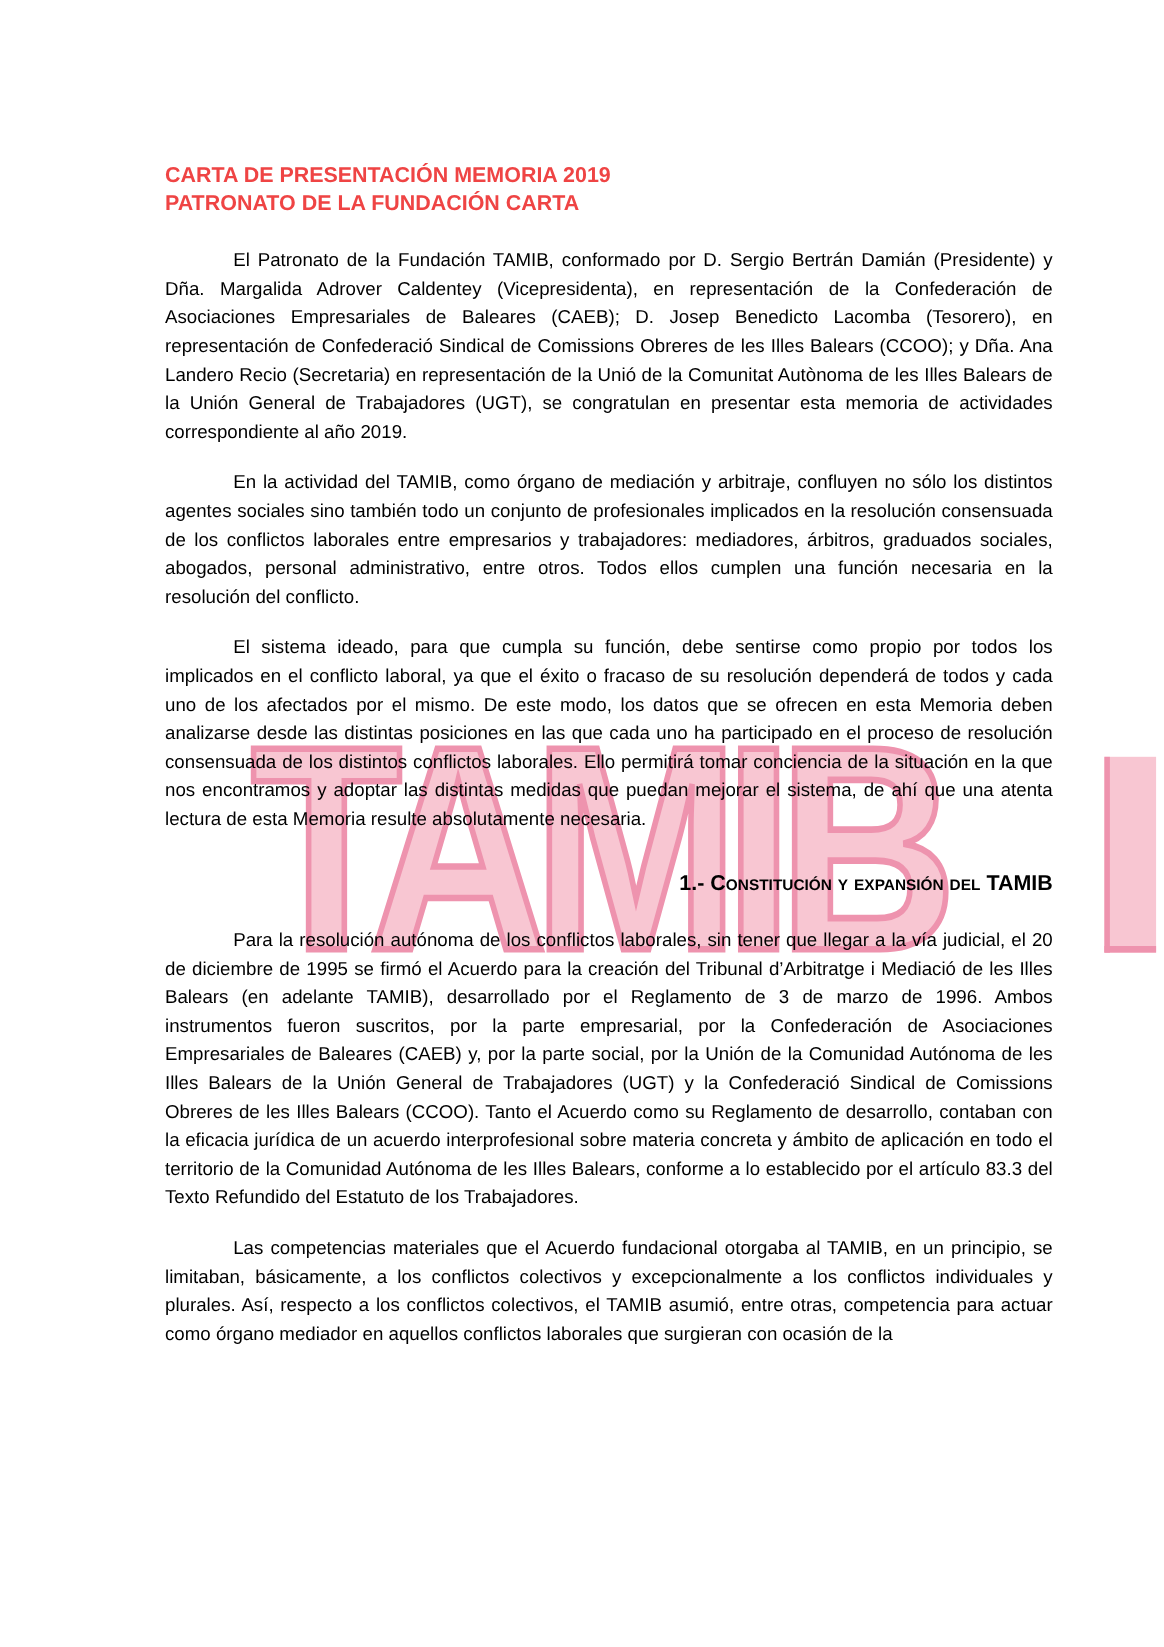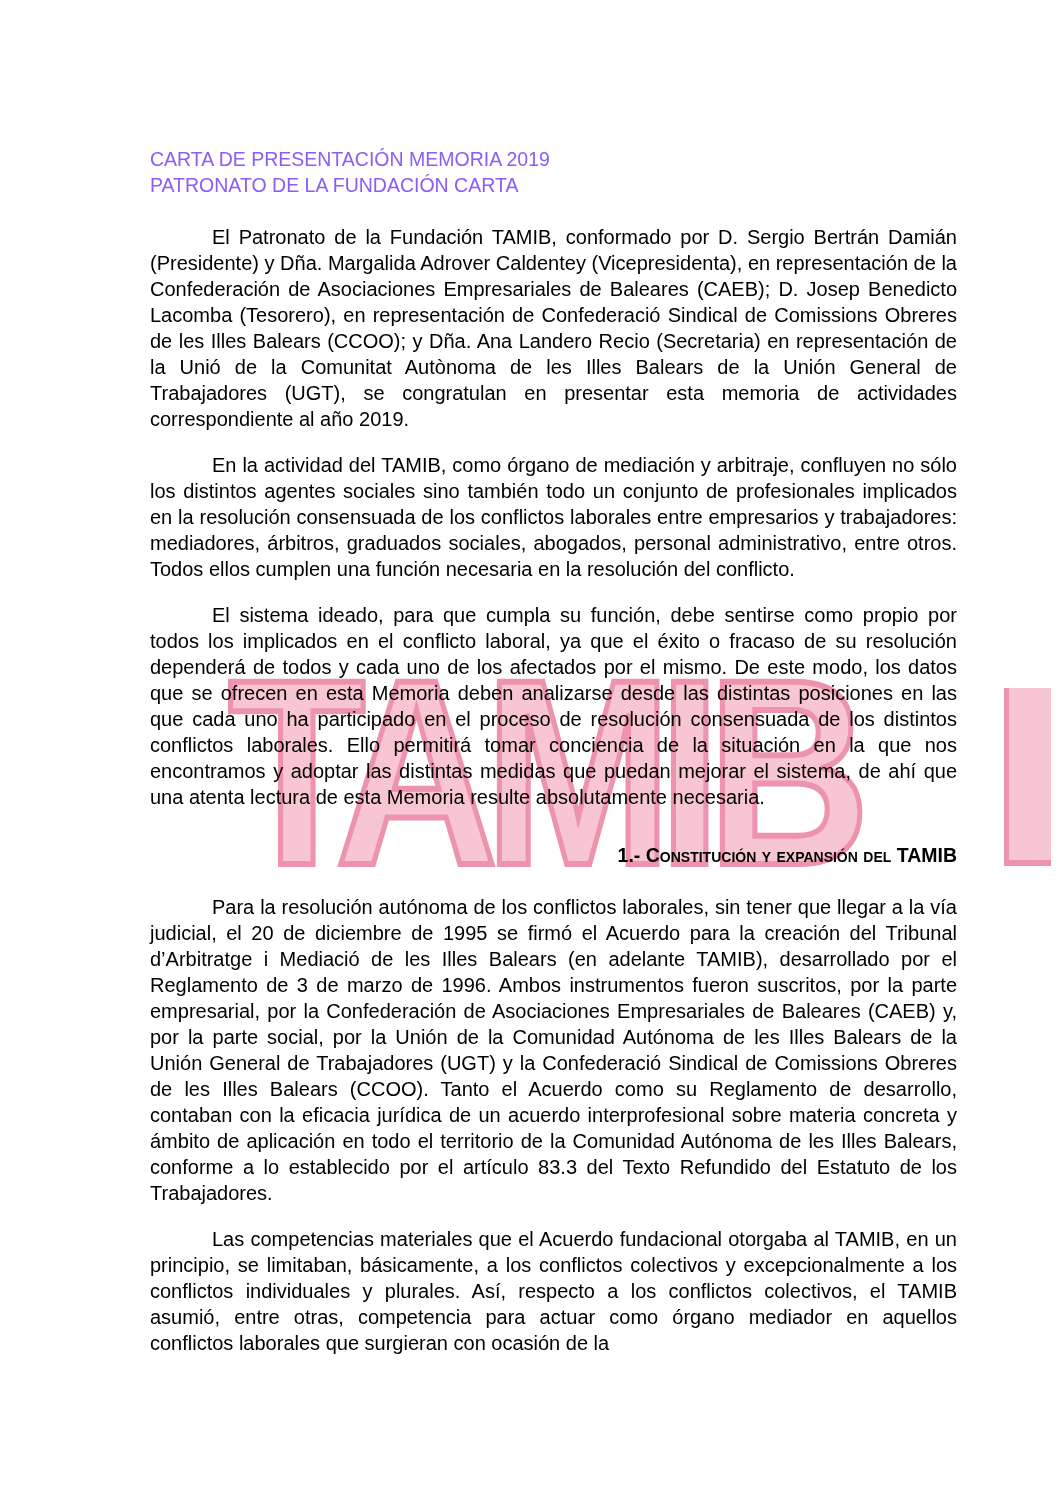--- a/index.html
+++ b/index.html
@@ -51,27 +51,27 @@
     position: absolute;
     left: 150px;
     top: 146px;
     width: 807px;
     z-index: 1;
   }
   .doc-title {
     margin: 0 0 26px 0;
     font-size: 19.5px;
     line-height: 26px;
-    font-weight: normal;
-    color: #8b5cf6;
+    font-weight: bold;
+    color: #ef4444;
   }
   .title-line { display: block; }
   .para {
     margin: 0 0 20px 0;
-    font-size: 20px;
+    font-size: 17px;
     line-height: 26px;
     text-align: justify;
     text-indent: 62px;
     color: #000000;
   }
   .section-heading {
     margin: 32px 0 26px 0;
     font-size: 19.5px;
     line-height: 26px;
     font-weight: bold;

